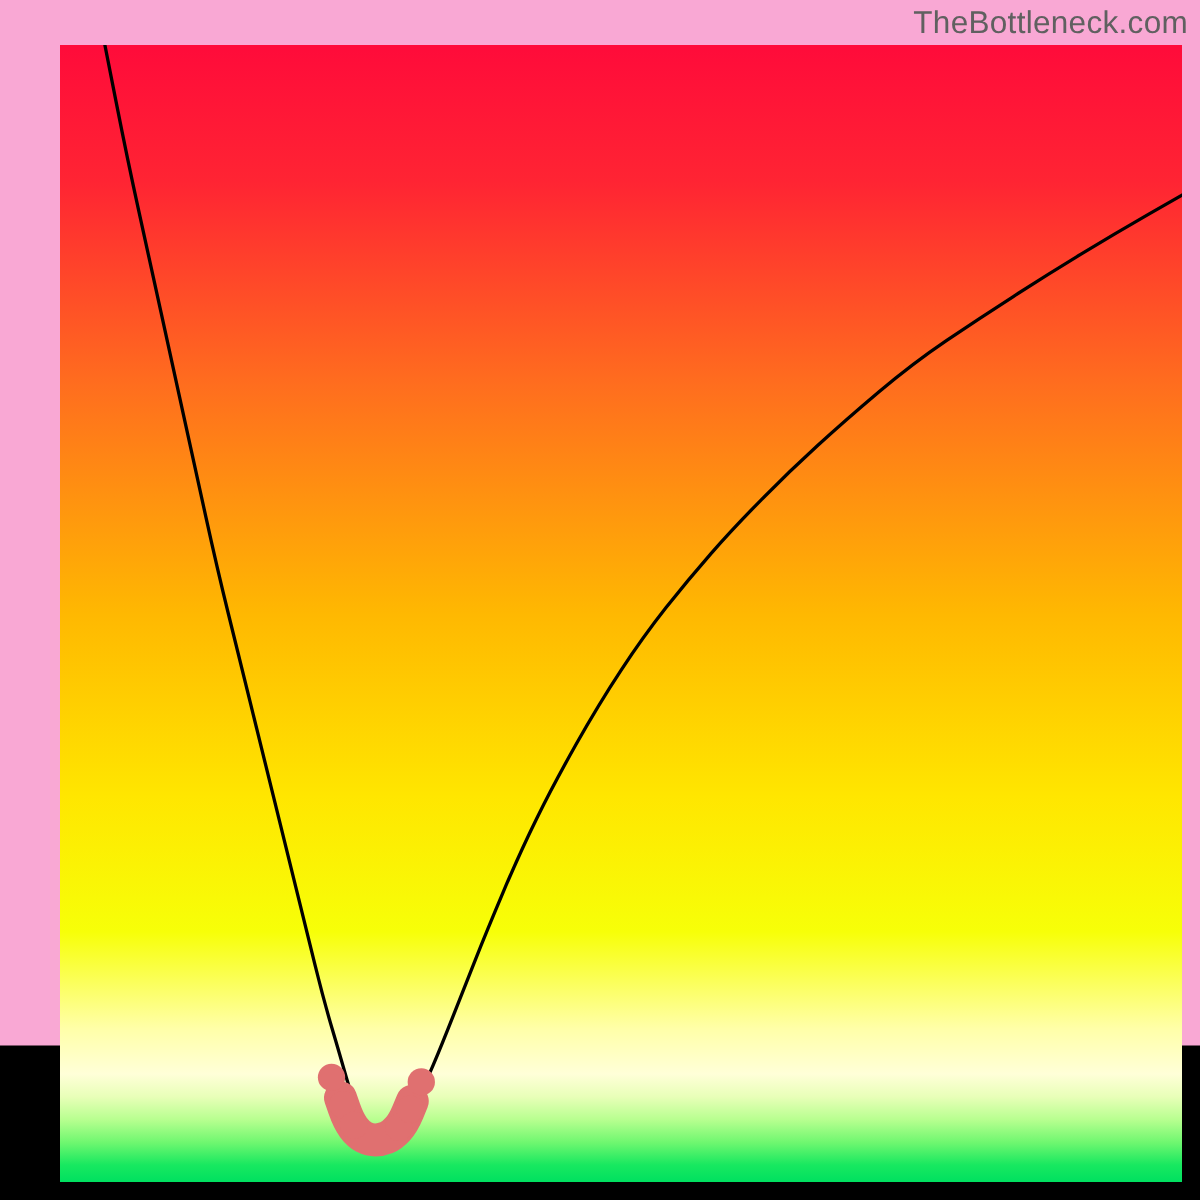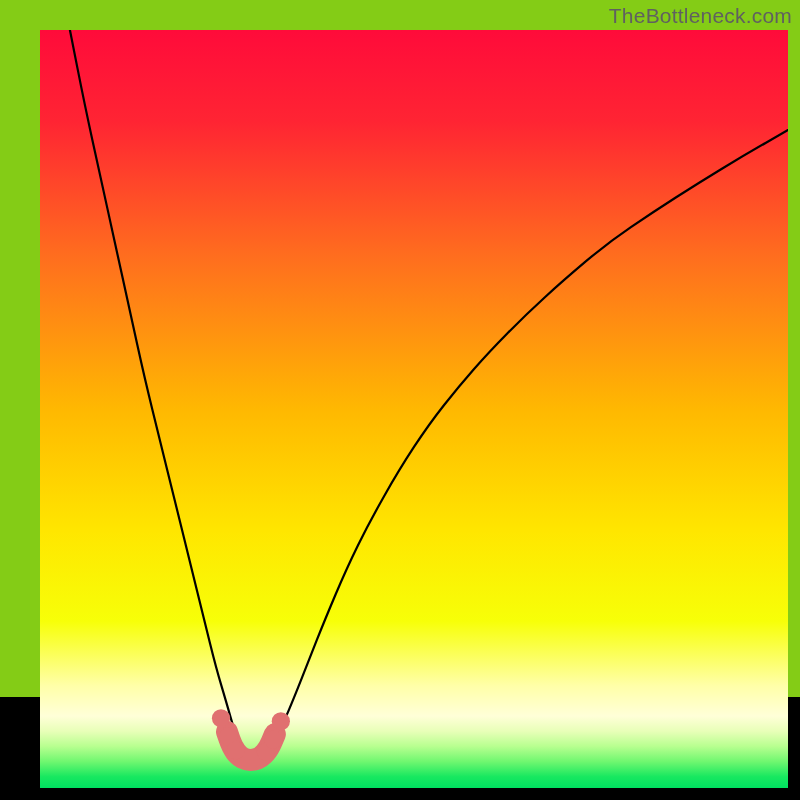--- a/index.html
+++ b/index.html
@@ -10,21 +10,21 @@
     overflow: hidden;
     background: #000;
     font-family: Arial, Helvetica, sans-serif;
   }
   .frame {
     position: absolute;
     left: 0;
     top: 0;
     width: 800px;
     height: 697px;
-    background: #84cc16;
+    background: #f9a8d4;
   }
   .plot {
     position: absolute;
     background: #fff;
   }
   .watermark {
     position: absolute;
     top: 4px;
     right: 8px;
     color: #606060;

